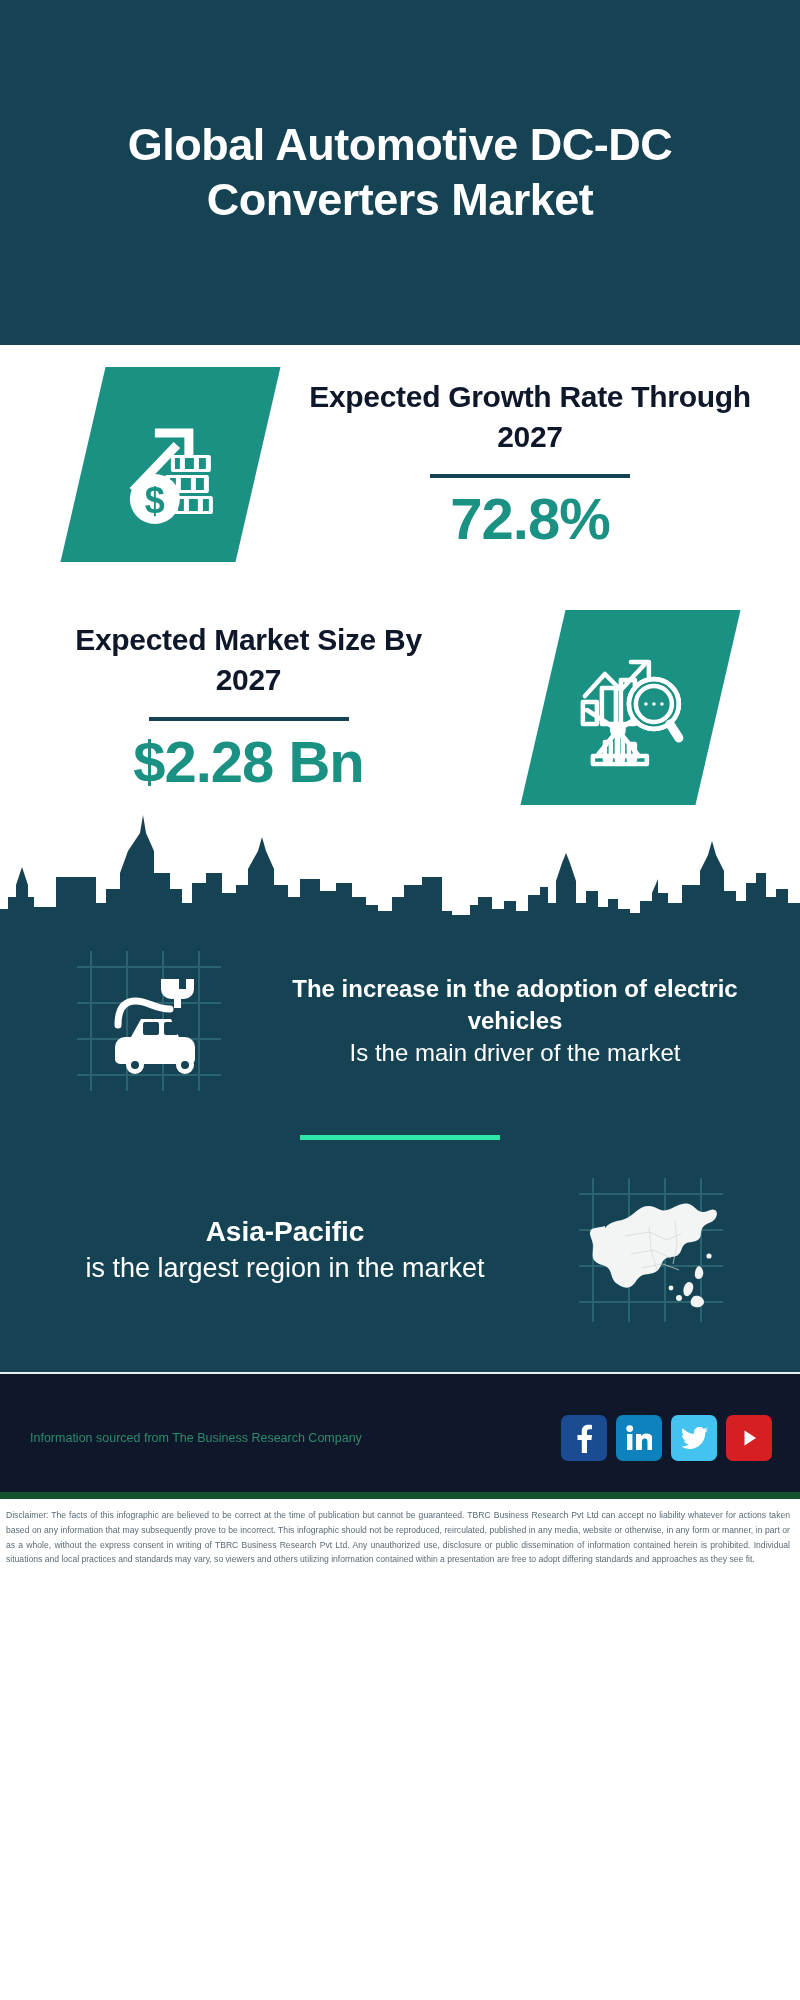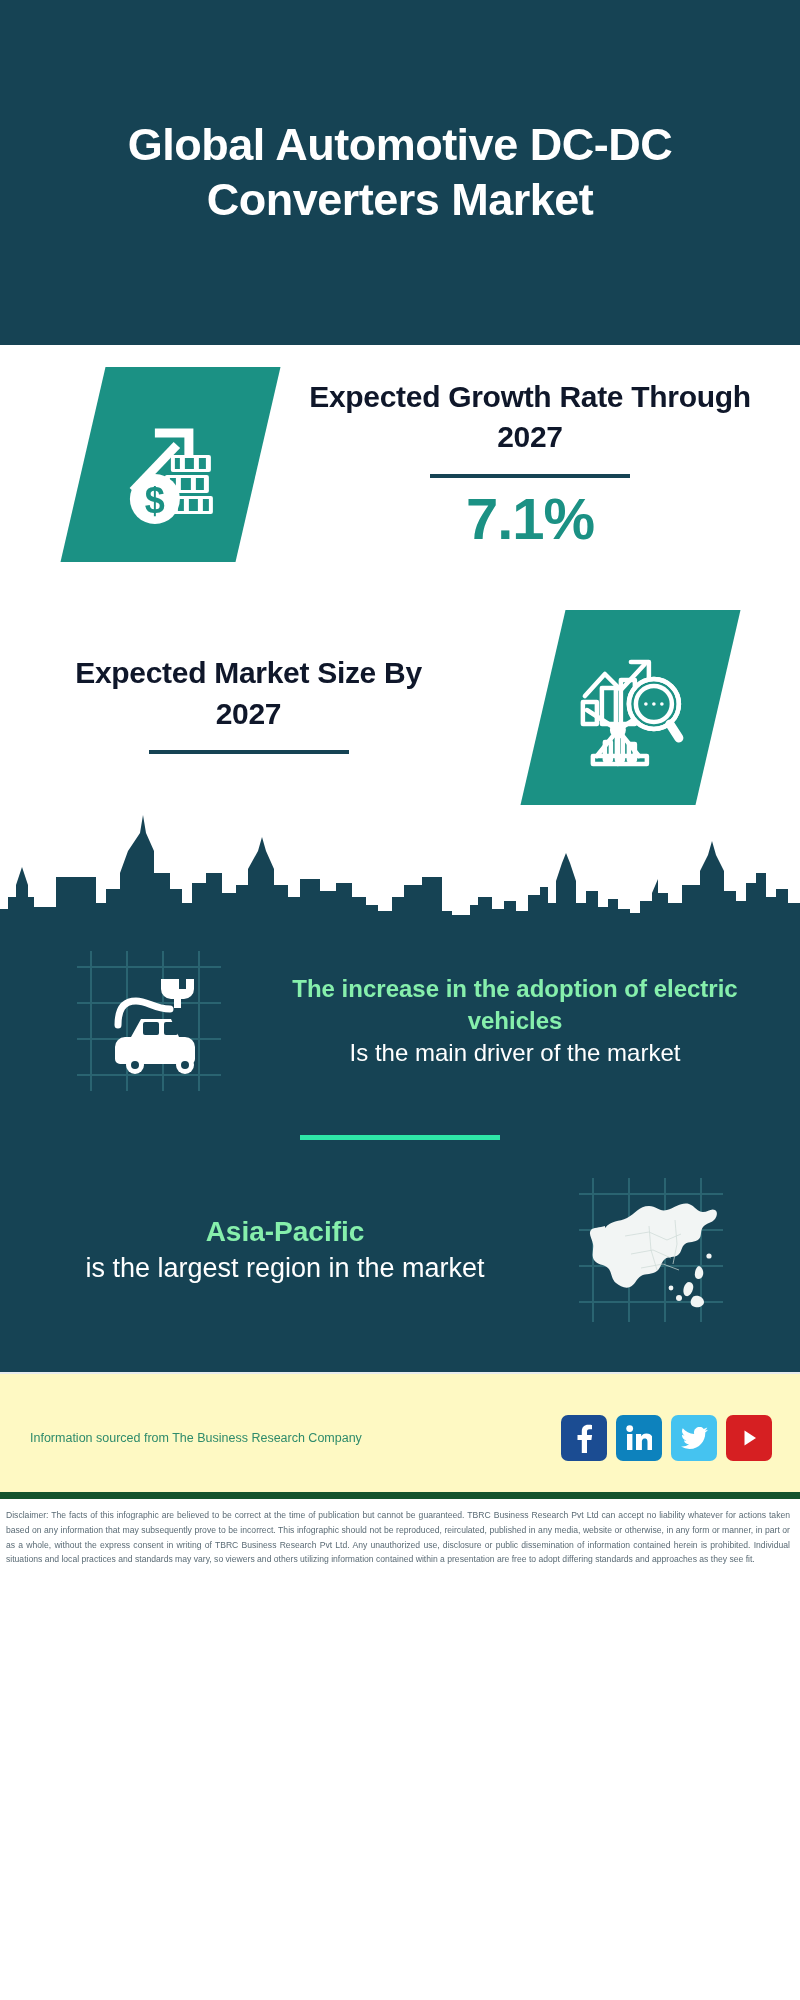--- a/index.html
+++ b/index.html
@@ -70,33 +70,33 @@
   .dark { background:#164354; padding:0 0 42px; position:relative; }
 
   .fact-row { display:flex; align-items:center; padding:0 34px; }
   .fact-row.reverse { flex-direction:row-reverse; }
   .fact-icon {
     width:230px; flex:0 0 230px;
     display:flex; align-items:center; justify-content:center;
   }
   .fact-text { flex:1; text-align:center; padding:0 10px; }
   .fact-hl {
-    color:#86efac; font-size:24px; font-weight:bold; line-height:1.32;
+    color:#ffffff; font-size:24px; font-weight:bold; line-height:1.32;
   }
   .fact-sub {
     color:#ffffff; font-size:24px; font-weight:normal; line-height:1.32;
   }
   .mint-rule {
     width:200px; height:5px; background:#2ee6a8;
     margin:34px auto 30px;
   }
 
   
   .footer {
-    background:#fef9c3;
+    background:#0f172a;
     height:120px;
     display:flex; align-items:center; justify-content:space-between;
     padding:10px 28px 0 30px;
     border-top:2px solid #e7ecee;
   }
   .footer-text { line-height:1.65; }
   .footer-text div {
     color:#2e8b6b; font-size:12.5px;
   }
   .socials { display:flex; gap:9px; align-items:center; }
@@ -150,21 +150,21 @@
             <rect x="88" y="94" width="6" height="12" fill="#1b9184"></rect>
           </g>
           <circle cx="40" cy="94" r="25" fill="#fff"></circle>
           <text x="40" y="108" font-family="Liberation Sans, sans-serif" font-size="36" font-weight="bold" fill="#1b9184" text-anchor="middle">$</text>
         </svg>
       </div>
     </div>
     <div class="text-cell">
       <div class="stat-label">Expected Growth Rate Through 2027</div>
       <div class="rule"></div>
-      <div class="stat-value">7.1%</div>
+      <div class="stat-value">72.8%</div>
     </div>
   </div>
 
   <div class="stat-row reverse" style="margin-top:48px;">
     <div class="icon-cell">
       <div class="para">
         <svg width="120" height="124" viewBox="0 0 120 124" fill="none" stroke="#fff" stroke-width="4.5" stroke-linecap="round" stroke-linejoin="round">
           <path d="M14 50 L34 28 L50 44 L74 18"></path>
           <path d="M60 16 H78 V34"></path>
           <rect x="12" y="56" width="14" height="22"></rect>
@@ -182,20 +182,21 @@
           <circle cx="75" cy="58" r="1.8" fill="#fff" stroke="none"></circle>
           <circle cx="83" cy="58" r="1.8" fill="#fff" stroke="none"></circle>
           <circle cx="91" cy="58" r="1.8" fill="#fff" stroke="none"></circle>
           <path d="M99 78 L108 92" stroke-width="9"></path>
         </svg>
       </div>
     </div>
     <div class="text-cell">
       <div class="stat-label">Expected Market Size By 2027</div>
       <div class="rule"></div>
+      <div class="stat-value">$2.28 Bn</div>
     </div>
   </div>
 </div>
 
 <svg class="skyline" viewBox="0 0 800 130" preserveAspectRatio="none">
   <path fill="#164354" d="M0 130 V98 H8 V86 H16 V74 L22 56 L28 74 V86 H34 V96 H56 V66 H96 V92 H106 V78 H120 V62 L128 40 L140 22 L143 4 L146 22 L154 40 V62 H170 V78 H182 V92 H192 V72 H206 V62 H222 V82 H236 V74 H248 V58 L258 40 L262 26 L266 40 L274 58 V74 H288 V86 H300 V68 H320 V80 H336 V72 H352 V86 H366 V94 H378 V100 H392 V86 H404 V74 H422 V66 H442 V100 H452 V104 H470 V94 H478 V86 H492 V98 H504 V90 H516 V100 H528 V84 H540 V76 H548 V92 H556 V70 L562 52 L566 42 L570 52 L576 70 V92 H586 V80 H598 V96 H608 V88 H618 V98 H630 V102 H640 V90 H652 V82 L658 68 V82 H668 V92 H682 V74 H700 V60 L708 44 L712 30 L716 44 L724 60 V80 H736 V90 H746 V72 H756 V62 H766 V86 H776 V78 H788 V92 H800 V130 Z"></path>
 </svg>
 
 <div class="dark">
 

